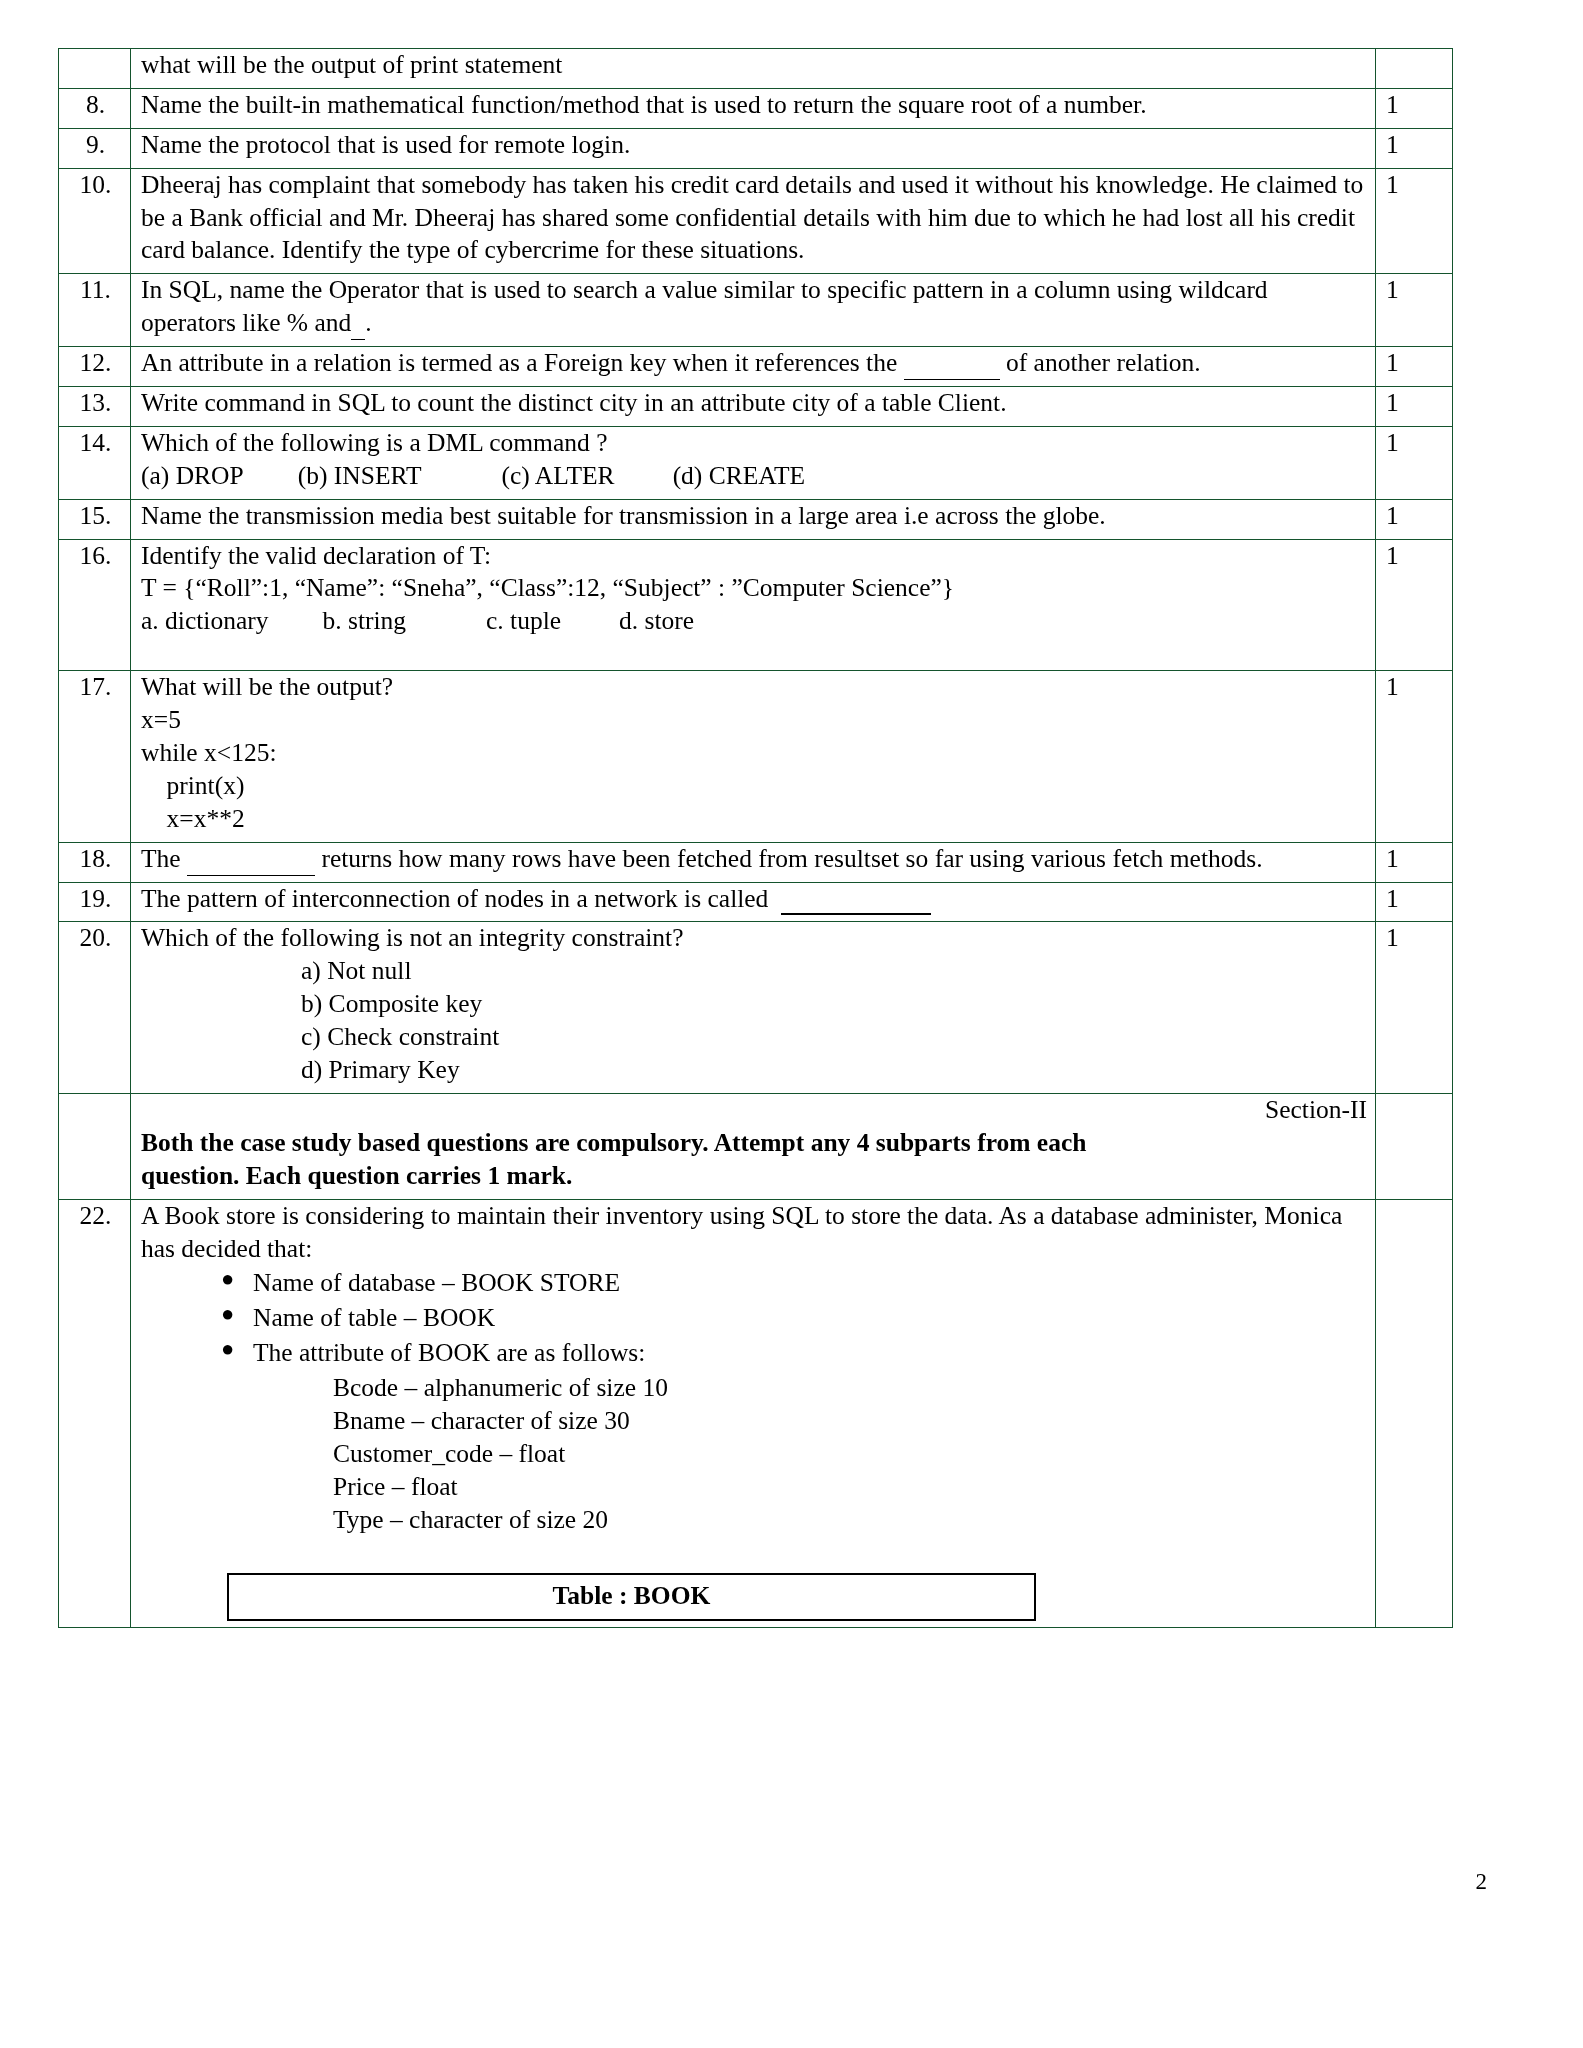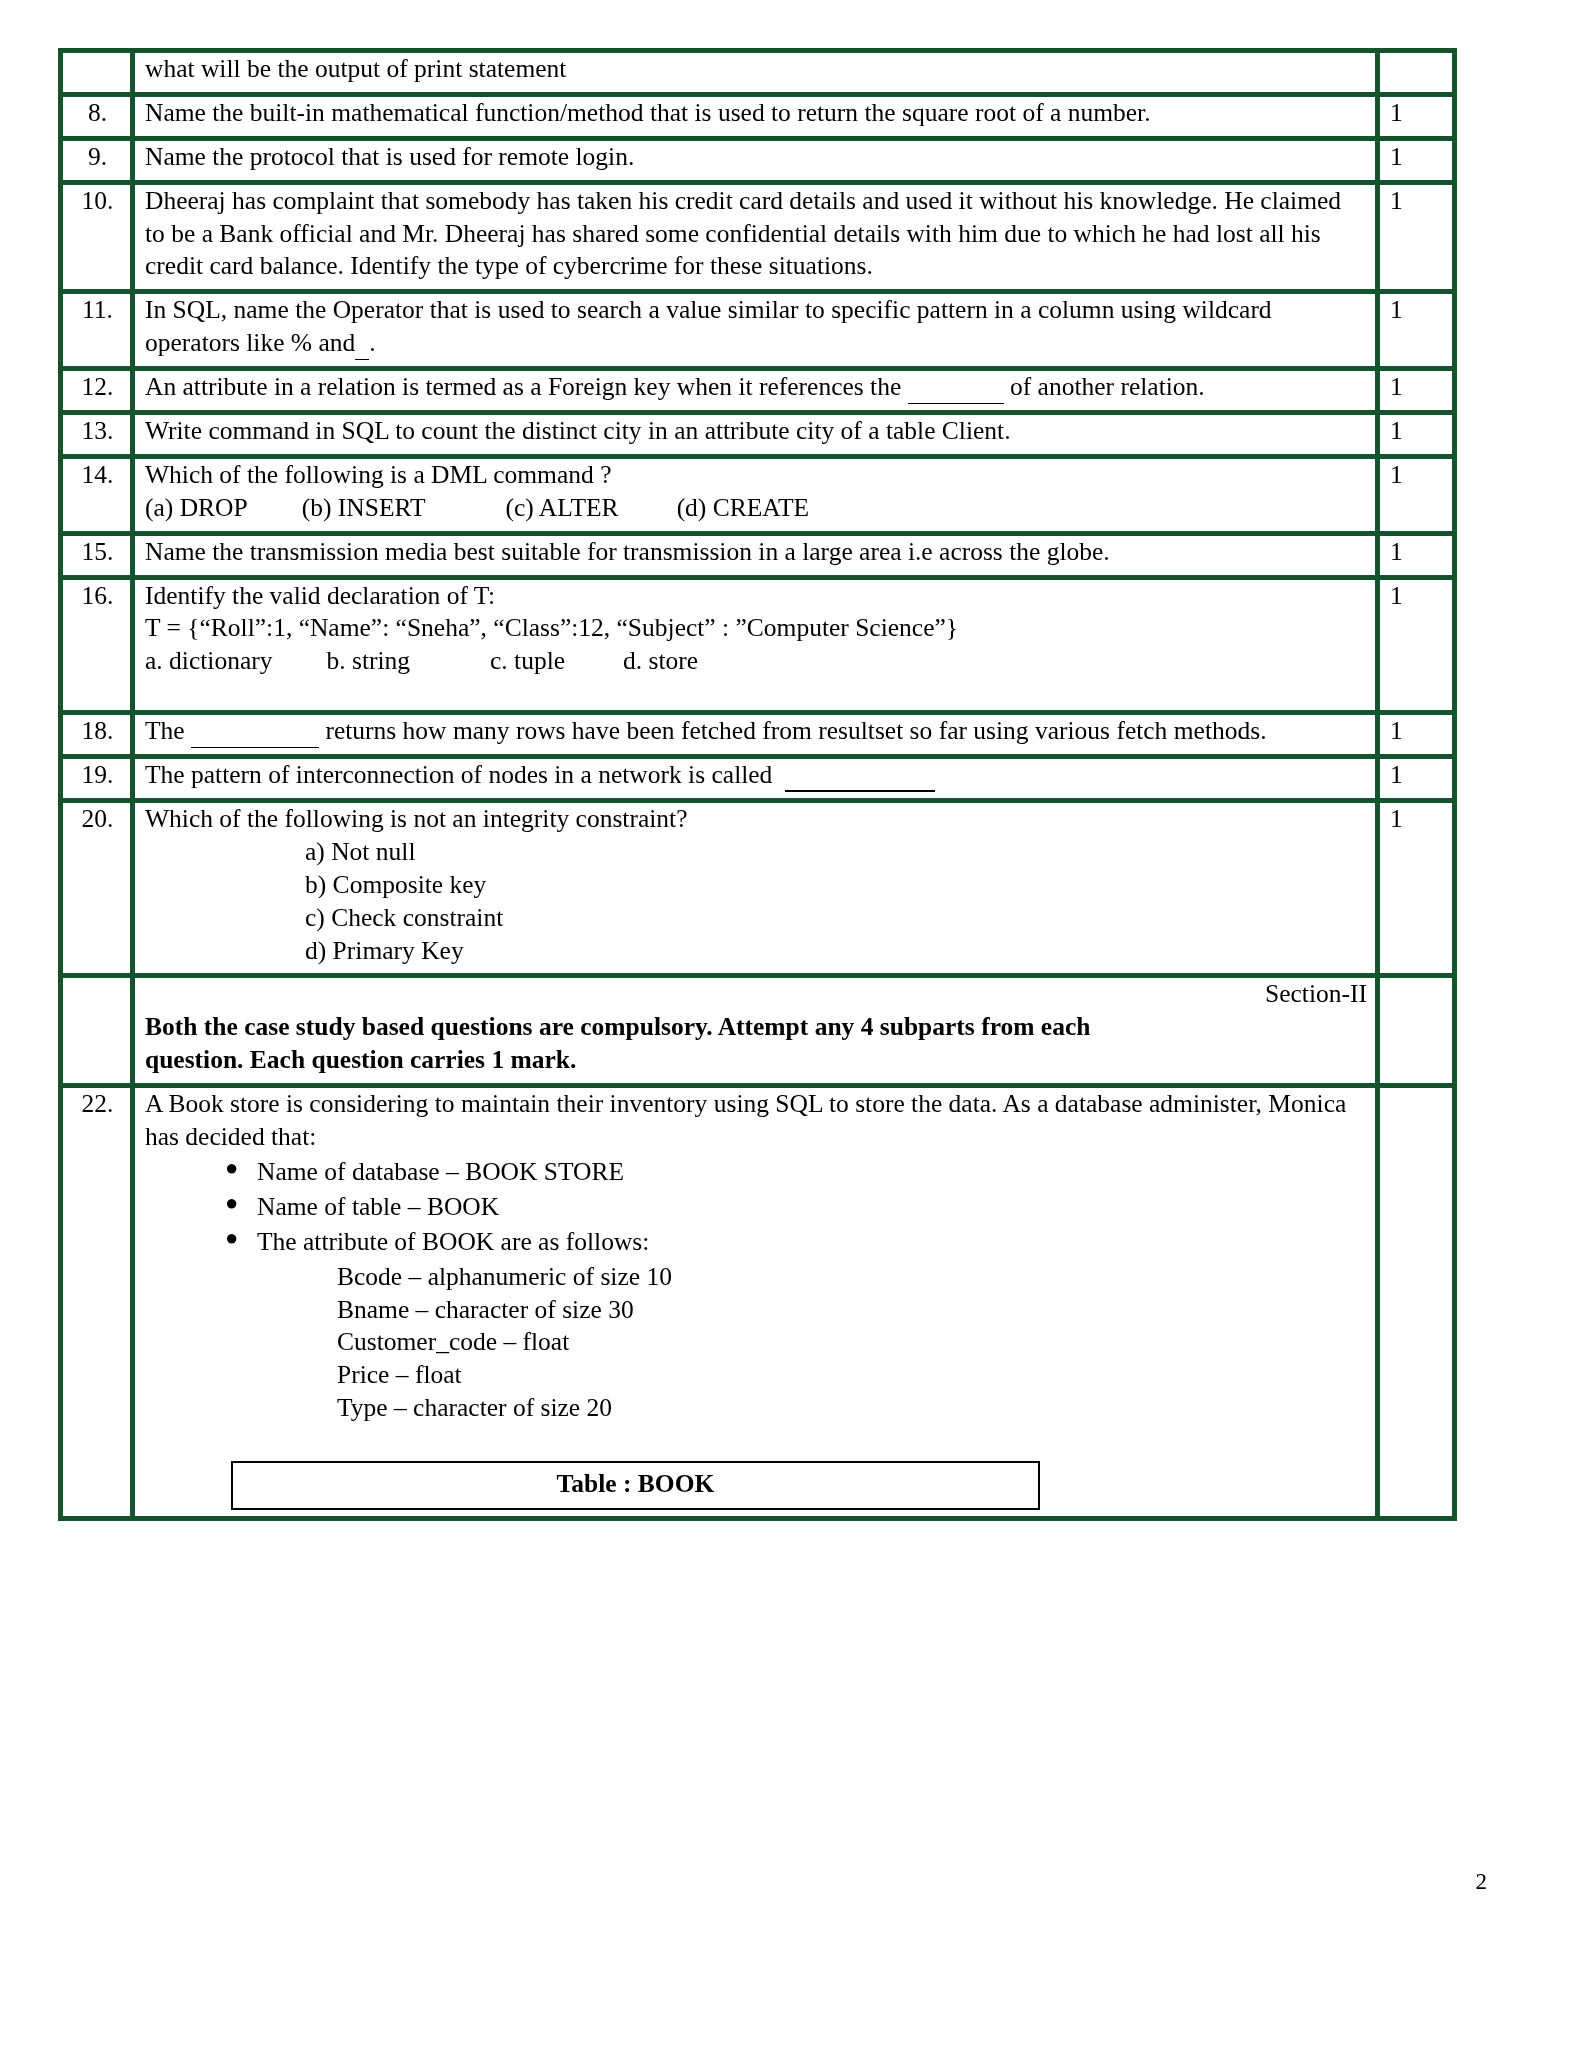--- a/index.html
+++ b/index.html
@@ -21,21 +21,21 @@
     left: 58px;
     top: 48px;
     width: 1394px;
   }
   table.qtable {
     width: 100%;
     border-collapse: collapse;
     table-layout: fixed;
   }
   table.qtable td {
-    border: 5px solid #14532d;
+    border: 1px solid #14532d;
     vertical-align: top;
     padding: 0 8px 6px 10px;
     font-size: 25.5px;
     line-height: 1.29;
   }
   col.c-num { width: 72px; }
   col.c-body { width: 1245px; }
   col.c-mark { width: 77px; }
 
   td.num {
@@ -219,20 +219,31 @@
           <td class="num">16.</td>
           <td class="body">
             <p>Identify the valid declaration of T:</p>
             <p>T = {“Roll”:1, “Name”: “Sneha”, “Class”:12, “Subject” : ”Computer Science”}</p>
             <p class="opts-row"><span class="opt-gap-1">a. dictionary</span><span class="opt-gap-2">b. string</span><span class="opt-gap-3">c. tuple</span><span>d. store</span></p>
             <div class="spacer-line"></div>
           </td>
           <td class="mark">1</td>
         </tr>
 
+        <tr>
+          <td class="num">17.</td>
+          <td class="body">
+            <p>What will be the output?</p>
+            <p class="code-line">x=5</p>
+            <p class="code-line">while x&lt;125:</p>
+            <p class="code-line">    print(x)</p>
+            <p class="code-line">    x=x**2</p>
+          </td>
+          <td class="mark">1</td>
+        </tr>
 
         <tr>
           <td class="num">18.</td>
           <td class="body">
             <p><span>The</span>&nbsp;<span class="blank-md"></span>&nbsp;<span>returns how many rows have been fetched from resultset so far using various fetch methods.</span></p>
           </td>
           <td class="mark">1</td>
         </tr>
 
         <tr>

